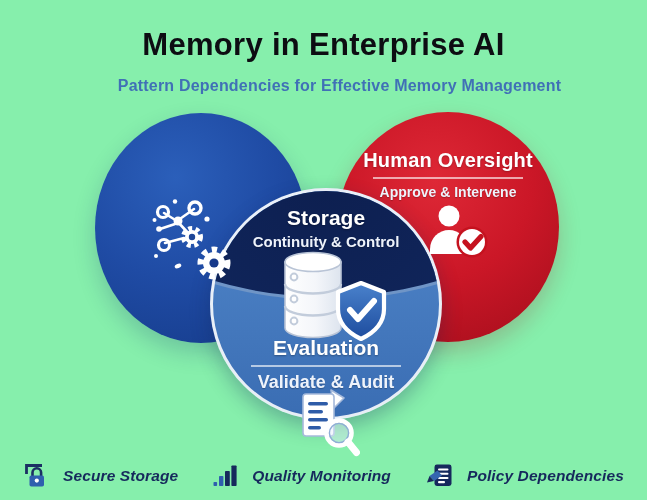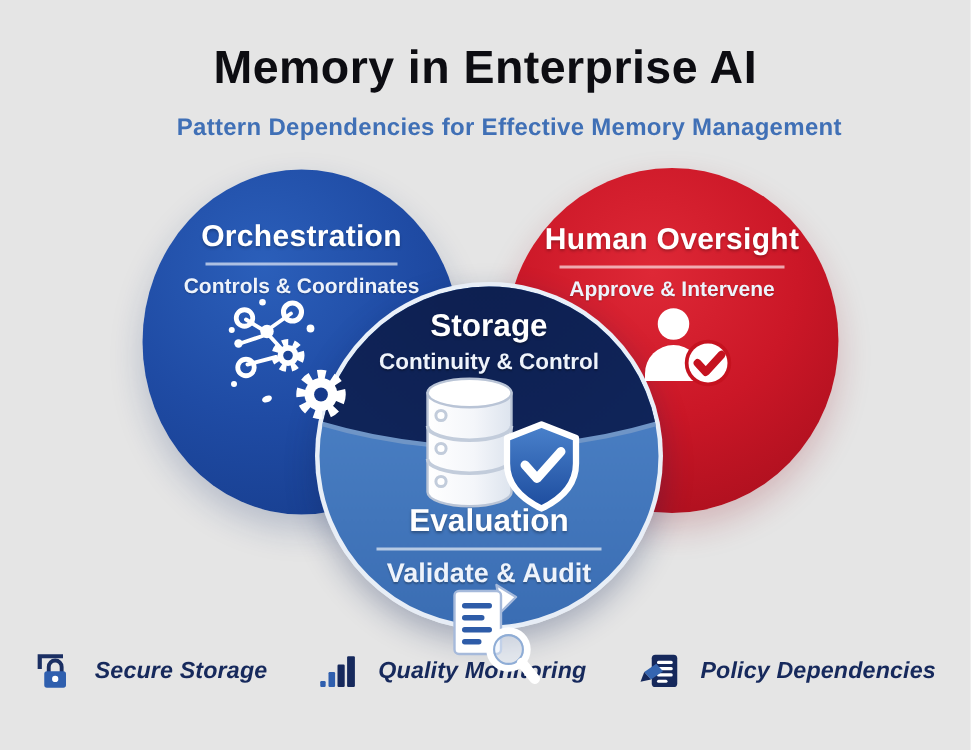--- a/index.html
+++ b/index.html
@@ -1,18 +1,18 @@
 <!DOCTYPE html>
 <html><head>
 <meta charset="utf-8">
 <style>
   html,body{margin:0;padding:0;}
   .canvas{
     position:relative;width:647px;height:500px;overflow:hidden;
-    background:#e5e5e5;
+    background:#86efac;
     font-family:"Liberation Sans",sans-serif;
   }
   
   .page-title{
     position:absolute;top:27px;left:0;width:100%;
     text-align:center;font-size:31px;font-weight:800;color:#0d0d12;
     letter-spacing:.3px;
   }
   .page-subtitle{
     position:absolute;top:77px;left:0;width:100%;
@@ -63,39 +63,34 @@
   .orch-block{top:34px;}
   .human-block{top:37px;}
   .memory-block{top:15px;}
   .eval-block{top:145px;}
   .icon-abs{position:absolute;z-index:5;}
   
   .legend{
     position:absolute;top:434px;left:0;width:100%;
     display:flex;justify-content:center;align-items:center;gap:34px;
   }
-  .legend-item{display:flex;align-items:center;gap:14px;}
+  .legend-item{display:flex;align-items:center;gap:14px;margin-top:28px;}
   .legend-label{
     font-size:15.5px;font-weight:700;font-style:italic;color:#16295c;letter-spacing:.1px;
   }
 </style>
 </head>
 <body>
 
 <div class="canvas">
 
   <div class="page-title">Memory in Enterprise AI</div>
   <div class="page-subtitle">Pattern Dependencies for Effective Memory Management</div>
 
   <div class="circle circle-orch">
-    <div class="c-block orch-block">
-      <div class="c-title">Orchestration</div>
-      <div class="c-underline" style="width:128px"></div>
-      <div class="c-sub">Controls &amp; Coordinates</div>
-    </div>
     <svg class="icon-abs" style="left:56px;top:86px" width="86" height="92" viewBox="0 0 86 92">
       <g stroke="#fff" stroke-width="2.6" fill="none" stroke-linecap="round">
         <line x1="13" y1="14" x2="26" y2="22"></line>
         <line x1="26" y1="22" x2="43" y2="10"></line>
         <line x1="26" y1="22" x2="38" y2="35"></line>
         <line x1="14" y1="44" x2="33" y2="39"></line>
         <line x1="9" y1="30" x2="24" y2="25"></line>
       </g>
       <circle cx="12" cy="13" r="5.5" fill="none" stroke="#fff" stroke-width="3.2"></circle>
       <circle cx="44" cy="9" r="6" fill="none" stroke="#fff" stroke-width="3.4"></circle>

